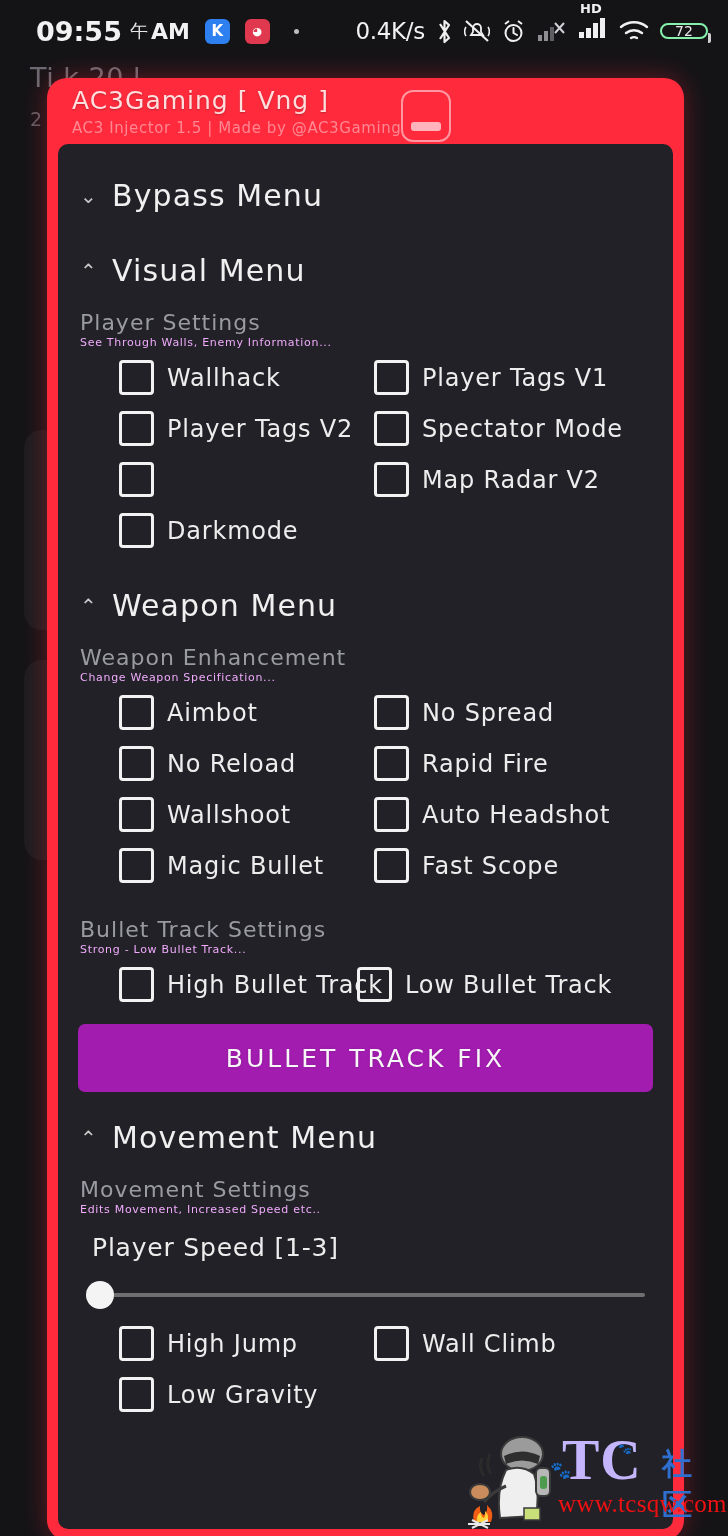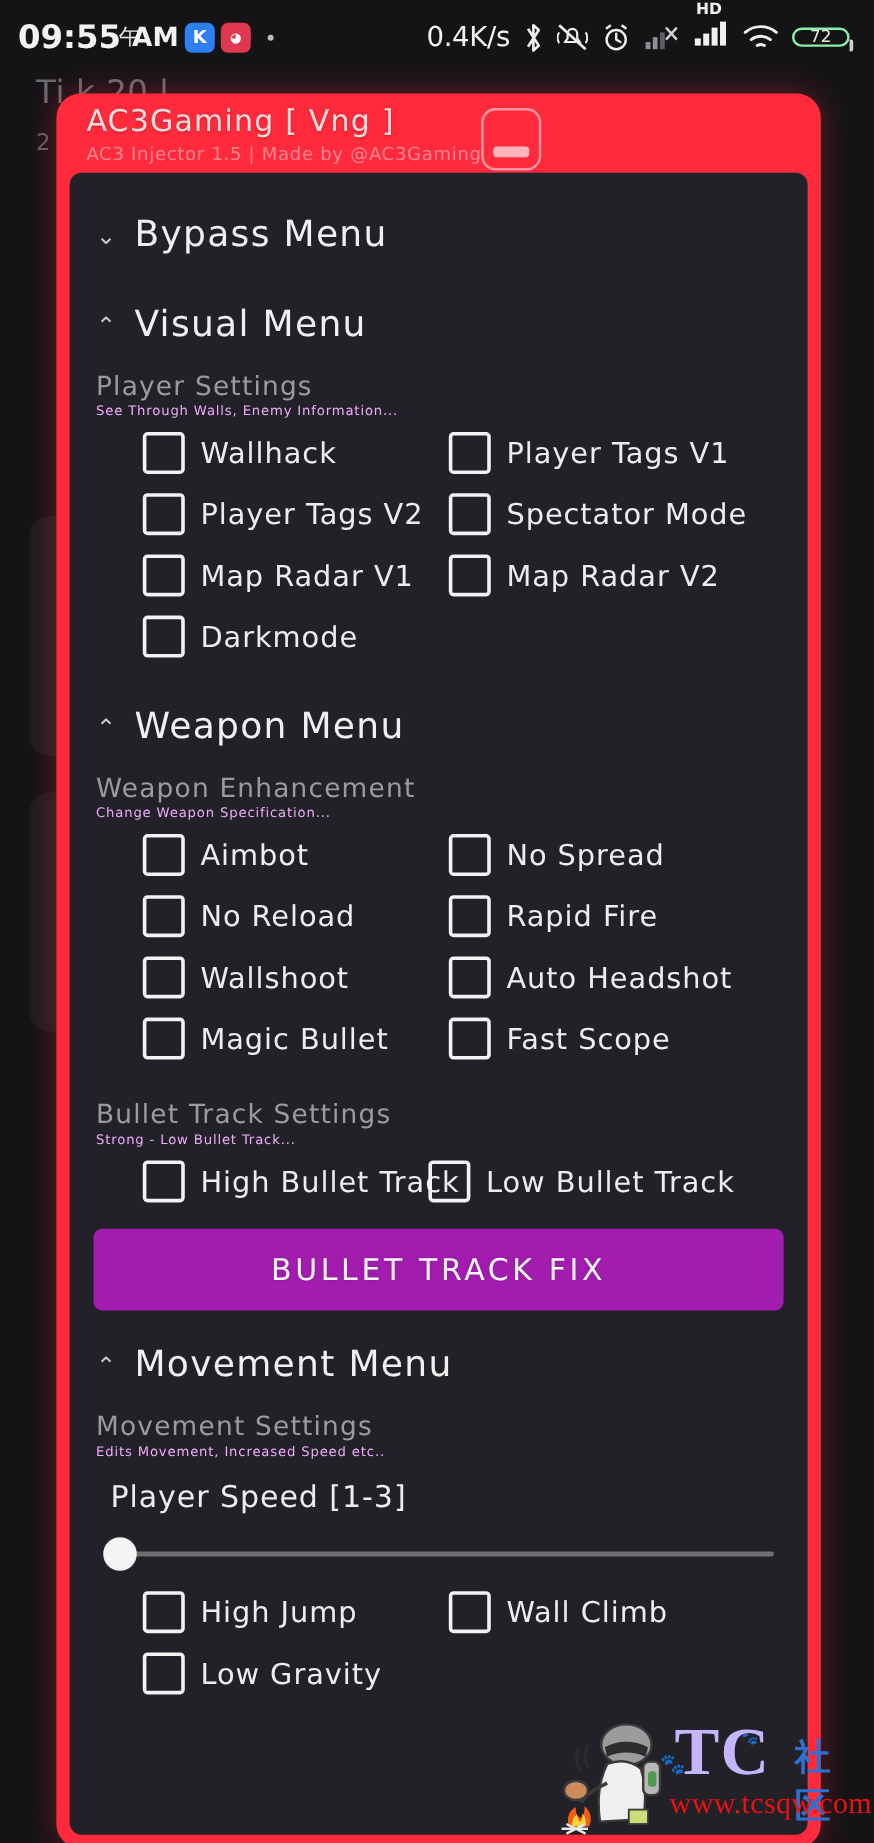--- a/index.html
+++ b/index.html
@@ -21,21 +21,21 @@
     font-family:"DejaVu Sans", sans-serif; white-space:nowrap; opacity:.85;
   }
   .bg-small { font-size:19px; color:#6d6d75; }
 
   
   .statusbar {
     position:absolute; top:0; left:0; width:728px; height:62px;
     display:flex; align-items:center; z-index:40;
     color:#f2f2f2; font-size:25px;
   }
-  .sb-left { display:flex; align-items:center; gap:0; padding-left:15px; }
+  .sb-left { display:flex; align-items:center; gap:10px; padding-left:36px; }
   .sb-time { font-weight:700; letter-spacing:0px; font-size:27px; }
   .sb-ampm { font-size:22px; font-weight:700; margin-left:-3px; }
   .sb-cjk { font-size:18px; margin-left:-2px; margin-right:-4px; opacity:.95;}
   .sb-appicon {
     width:25px; height:25px; border-radius:6px; display:inline-flex;
     align-items:center; justify-content:center; font-size:15px; font-weight:700;
     color:#fff; margin-left:5px;
   }
   .sb-dot { width:5px; height:5px; border-radius:50%; background:#bdbdbd; margin-left:14px; }
   .sb-right {
@@ -262,21 +262,20 @@
           <div class="cb-row">
             <div class="cb-box"></div>
             <span class="cb-label">Player Tags V2</span>
           </div>
           <div class="cb-row">
             <div class="cb-box"></div>
             <span class="cb-label">Spectator Mode</span>
           </div>
           <div class="cb-row">
             <div class="cb-box"></div>
-            <span class="cb-label">Map Radar V1</span>
           </div>
           <div class="cb-row">
             <div class="cb-box"></div>
             <span class="cb-label">Map Radar V2</span>
           </div>
           <div class="cb-row">
             <div class="cb-box"></div>
             <span class="cb-label">Darkmode</span>
           </div>
           <div></div>

